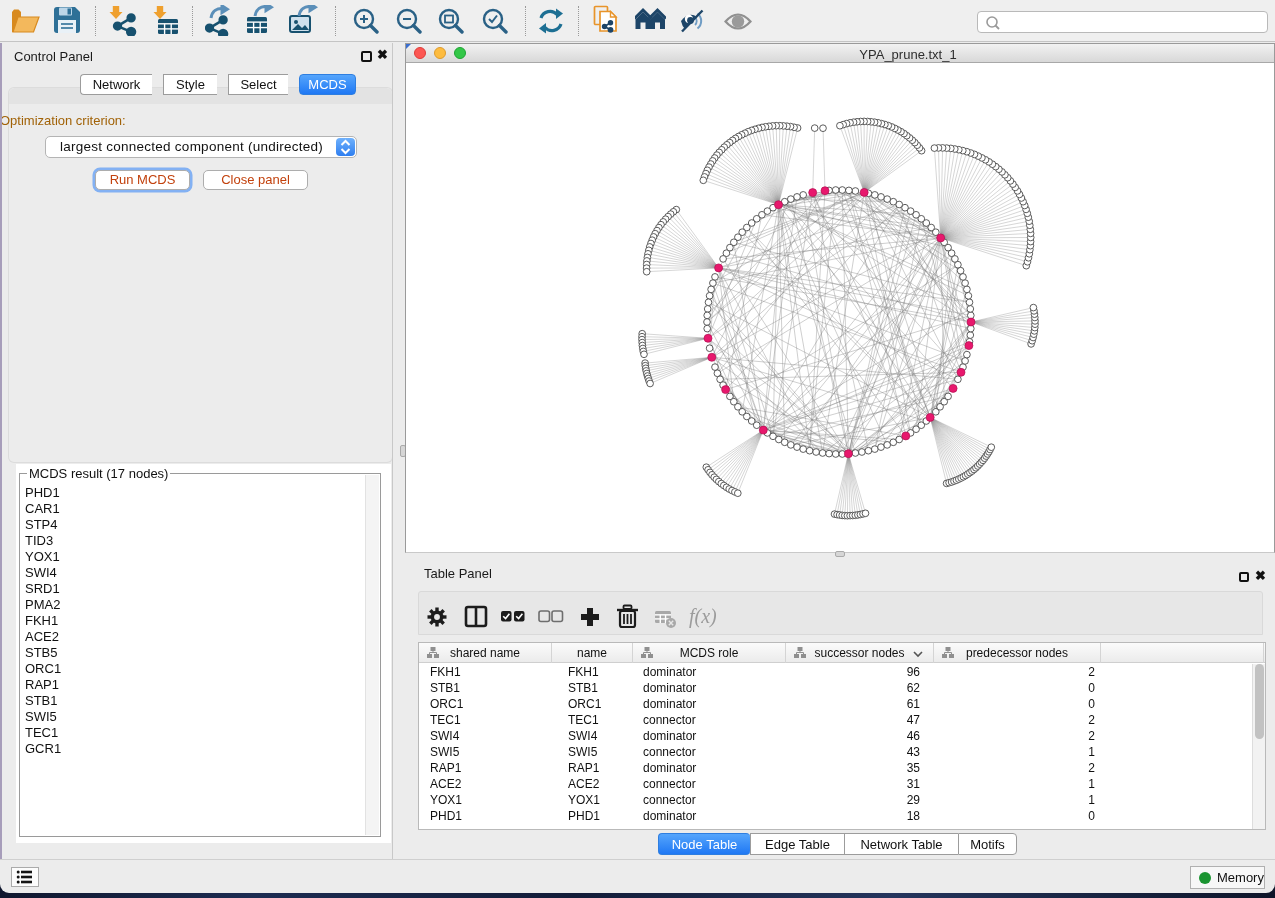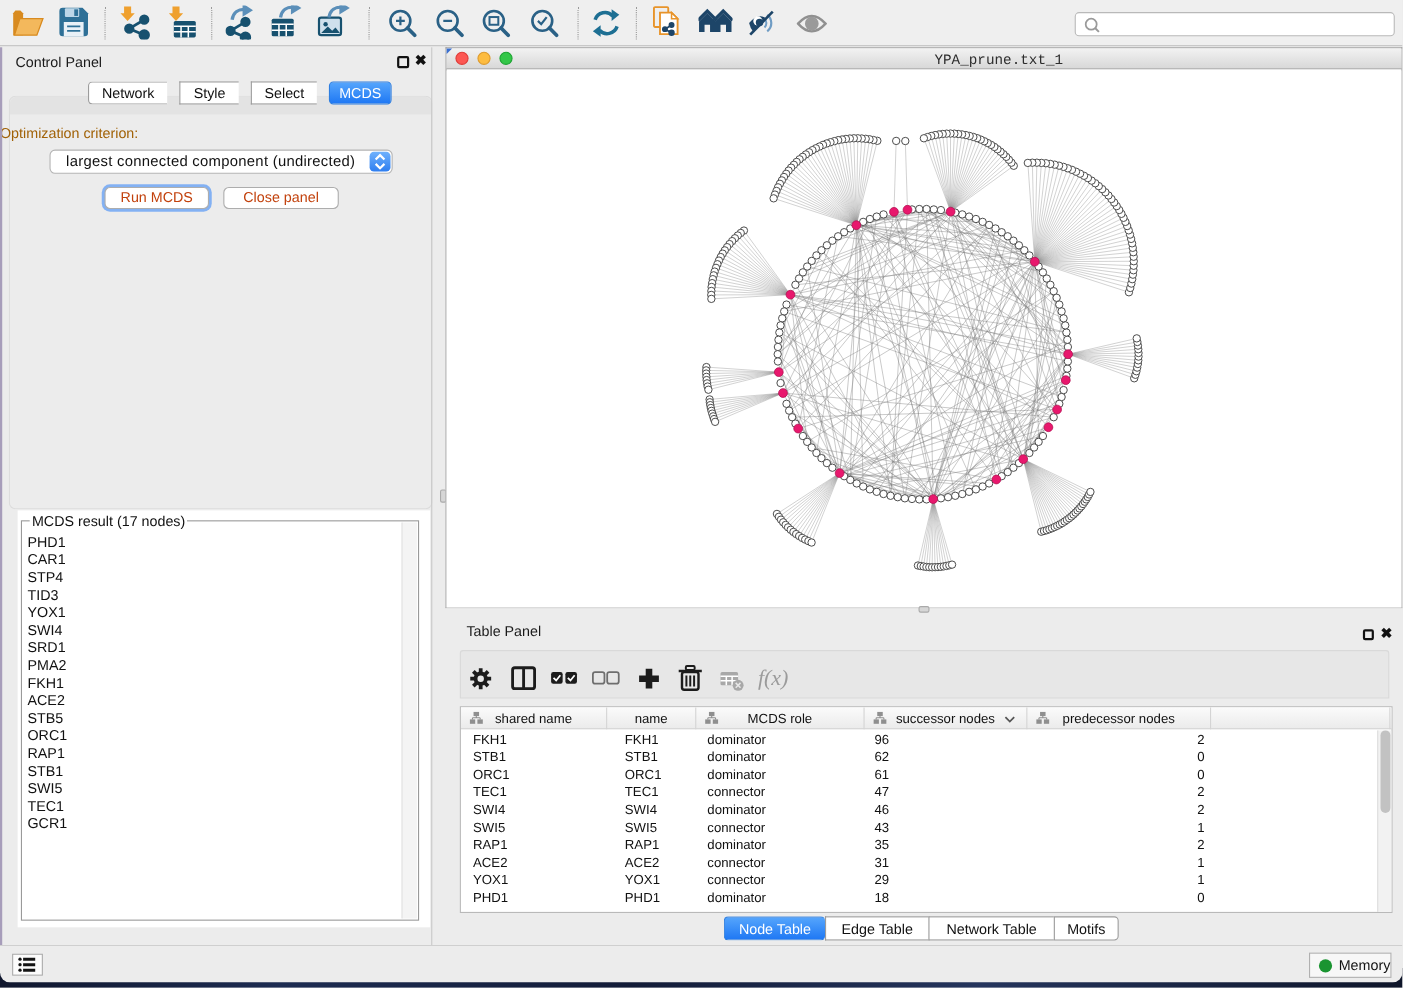--- a/index.html
+++ b/index.html
@@ -40,41 +40,41 @@
 #legend { position:absolute; left:7px; top:-8px; background:#fff; padding:0 2px; font-size:13px; color:#111; }
 #mcdslist { position:absolute; left:5px; top:11px; font-size:13px; color:#111; line-height:16px; }
 #listscroll { position:absolute; right:1px; top:1px; width:14px; bottom:1px; background:#f4f4f4; border-left:1px solid #e2e2e2; }
 
 
 #vline1 { left:392px; top:43px; width:1px; height:819px; background:#c8c8c8; }
 #vsplit-handle { left:400px; top:445px; width:6px; height:12px; background:#d6d6d6; border:1px solid #aaa; border-radius:2px; }
 
 
 #netwin { left:405px; top:43px; width:870px; height:510px; border:1px solid #9a9a9a; border-bottom-color:#c9c9c9; background:#fff; }
-#nettitle { position:absolute; left:0; top:0; width:100%; height:19px; background:linear-gradient(#f2f2f2,#d8d8d8); border-bottom:1px solid #a8a8a8;font-family:Liberation Mono, monospace; }
+#nettitle { position:absolute; left:0; top:0; width:100%; height:19px; background:linear-gradient(#f2f2f2,#d8d8d8); border-bottom:1px solid #a8a8a8; }
 #nettitle .t { position:absolute; left:367px; width:270px; text-align:center; top:2.5px; font-size:13px; color:#2d2d2d; }
 .tl { position:absolute; top:3px; width:12px; height:12px; border-radius:50%; }
 #netcanvas { position:absolute; left:0; top:20px; width:868px; height:488px; background:#fff; overflow:hidden; }
 #hsplit-handle { left:835px; top:551px; width:10px; height:6px; background:#d6d6d6; border:1px solid #aaa; border-radius:2px; }
 
 
 #tablepanel { left:405px; top:564px; width:870px; height:298px; background:#ececec; }
 #tp-title { position:absolute; left:19px; top:2px; font-size:13px; color:#1a1a1a; }
 #tp-float { position:absolute; left:834px; top:8px; width:10px; height:10px; border:2px solid #111; border-radius:2px; }
 #tp-close { position:absolute; left:850px; top:4px; font-size:13px; font-weight:bold; color:#111; }
 #tp-toolbar { position:absolute; left:13px; top:27px; width:845px; height:44px; background:#e7e7e7; border:1px solid #d9d9d9; border-radius:3px 3px 0 0; }
 #tbl { position:absolute; left:13px; top:78px; width:848px; height:188px; background:#fff; border:1px solid #b9b9b9; overflow:hidden; }
 #tblhead { position:absolute; left:0; top:0; width:846px; height:20px; background:linear-gradient(#fbfbfb,#ebebeb); border-bottom:1px solid #cfcfcf; font-size:12px; color:#111; }
 .hcell { position:absolute; top:0; height:20px; border-right:1px solid #d4d4d4; text-align:center; line-height:20px; }
 #tblbody { position:absolute; left:0; top:21px; width:846px; font-size:12px; color:#111; }
 .trow { position:absolute; height:16px; line-height:16px; width:100%; }
 .c1 { position:absolute; left:11px; }
 .c2 { position:absolute; left:149px; }
 .c3 { position:absolute; left:224px; }
-.c4 { position:absolute; left:376px; width:138px; text-align:left; }
+.c4 { position:absolute; left:363px; width:138px; text-align:right; }
 .c5 { position:absolute; left:533px; width:143px; text-align:right; }
 #tblscroll { position:absolute; right:0; top:21px; width:13px; bottom:0; background:#f2f2f2; border-left:1px solid #ddd; }
 #tblthumb { position:absolute; left:1.5px; top:0px; width:9px; height:75px; background:#c2c2c2; border-radius:5px; }
 
 .btabs { position:absolute; top:269px; left:253px; display:flex; height:22px; }
 .btab { height:22px; border:1px solid #9c9c9c; border-right:none; background:#fff; font-size:13px; color:#111; display:flex; align-items:center; justify-content:center; }
 .btab:last-child { border-right:1px solid #9c9c9c; border-radius:0 4px 4px 0; }
 .btab.sel { background:linear-gradient(#55a5fc,#1f78f4); color:#fff; border-color:#2e7ee0; border-radius:4px; }
 
 

